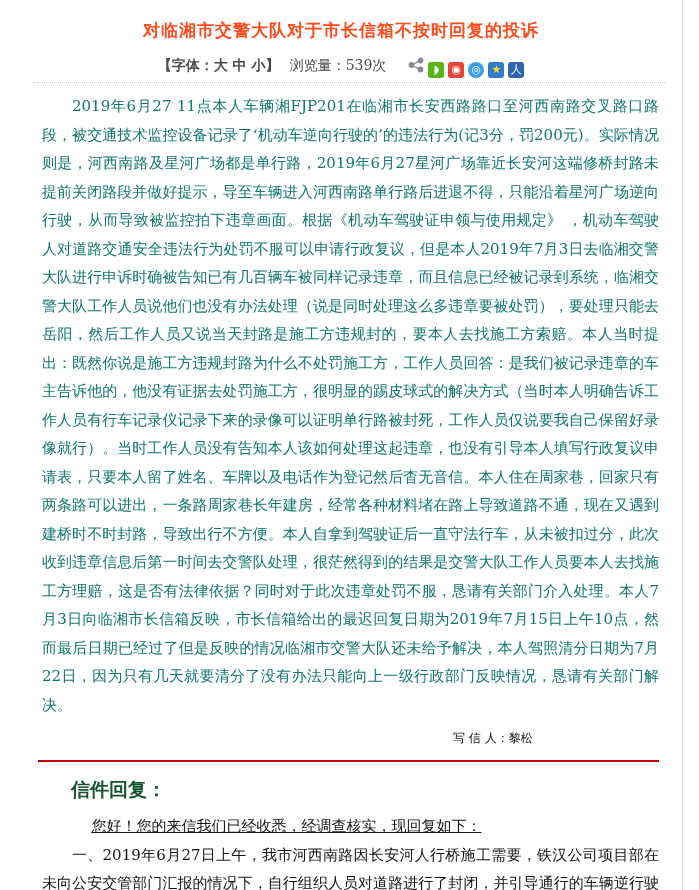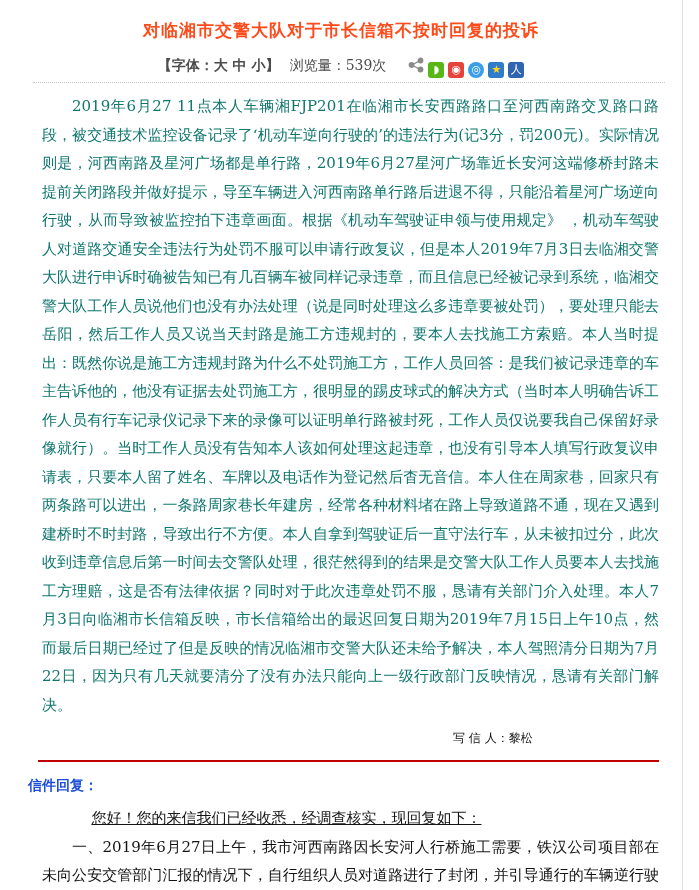--- a/index.html
+++ b/index.html
@@ -88,24 +88,24 @@
     line-height: 22px;
     color: #141414;
     white-space: nowrap;
   }
   .red-divider {
     margin: 11px 23px 0 38px;
     border-top: 2px solid #c00000;
     height: 0;
   }
   .reply-title {
-    margin: 15px 0 0 28px;
-    font-size: 14px;
+    margin: 15px 0 0 71px;
+    font-size: 19px;
     font-weight: bold;
-    color: #1d4ed8;
+    color: #14532d;
   }
   .reply-body {
     margin: 9px 23px 0 42px;
     font-size: 15px;
     line-height: 28.5px;
     text-align: justify;
     color: #141414;
   }
   .reply-body .salutation { text-indent: 2em; }
   .reply-body .greeting   { text-indent: 3.3em; text-decoration: underline; }

